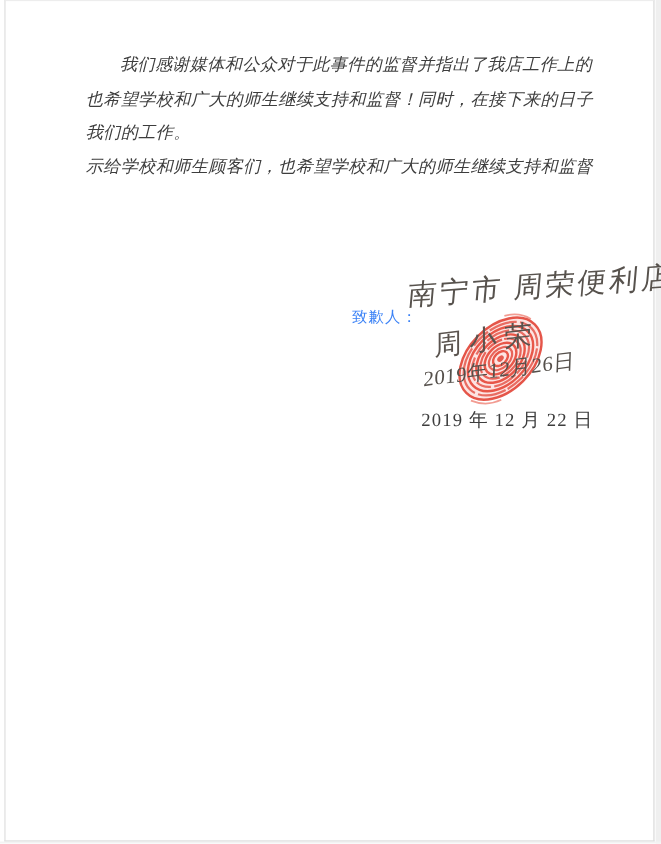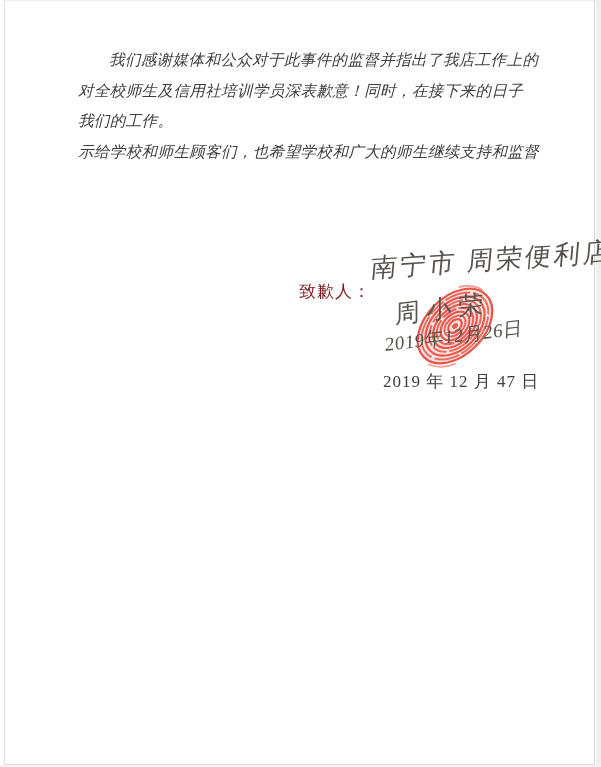--- a/index.html
+++ b/index.html
@@ -26,22 +26,22 @@
     height:30.5px; line-height:30.5px;
     text-align:justify; text-align-last:justify;
     letter-spacing:0.4px;
     white-space:nowrap;
     font-style:italic;
   }
   .body-line.first { text-indent:2em; }
   .body-line.last { text-align-last:left; }
 
   .signature-label {
-    position:absolute; left:294px; top:279px;
-    font-size:17px; color:#7f1d1d; letter-spacing:1px;
+    position:absolute; left:315px; top:279px;
+    font-size:14px; color:#3b82f6; letter-spacing:1px;
   }
 
   .hand {
     position:absolute; color:#55504c; z-index:3;
     font-family:"Liberation Serif","DejaVu Serif",serif;
     white-space:nowrap;
   }
   .hand-store {
     left:366px; top:250px; font-size:26px; letter-spacing:3px;
     transform:rotate(-4deg) skewX(-9deg); transform-origin:left center;
@@ -71,21 +71,21 @@
 </head>
 <body>
 
 <div class="scan-strip-right"></div>
 <div class="scan-strip-bottom"></div>
 
 <div class="page">
 
   <div class="body-paragraph">
     <div class="body-line first">我们感谢媒体和公众对于此事件的监督并指出了我店工作上的</div>
-    <div class="body-line">对全校师生及信用社培训学员深表歉意！同时，在接下来的日子</div>
+    <div class="body-line">也希望学校和广大的师生继续支持和监督！同时，在接下来的日子</div>
     <div class="body-line last">我们的工作。</div>
     <div class="body-line">示给学校和师生顾客们，也希望学校和广大的师生继续支持和监督</div>
   </div>
 
   <div class="signature-label">致歉人：</div>
 
   <span class="hand hand-store">南宁市 周荣便利店</span>
 
   <svg class="fingerprint" width="130" height="100" viewBox="0 0 130 100">
     <g transform="translate(65,48) rotate(-45)">
@@ -101,15 +101,15 @@
       <ellipse rx="8" ry="5.3" fill="none" stroke="#e5402f" stroke-width="2.2" opacity="0.85"></ellipse>
       <ellipse rx="3.5" ry="2.3" fill="#e03a2c" opacity="0.8"></ellipse>
       <path d="M -46 8 Q -40 22 -26 27" fill="none" stroke="#ea5a4a" stroke-width="1.6" opacity="0.6"></path>
       <path d="M 45 -6 Q 42 -18 30 -25" fill="none" stroke="#ea5a4a" stroke-width="1.6" opacity="0.6"></path>
     </g>
   </svg>
 
   <span class="hand hand-name">周小荣</span>
   <span class="hand hand-date">2019年12月26日</span>
 
-  <div class="printed-date">2019 年 12 月 47 日</div>
+  <div class="printed-date">2019 年 12 月 22 日</div>
 
 </div>
 
 </body></html>

